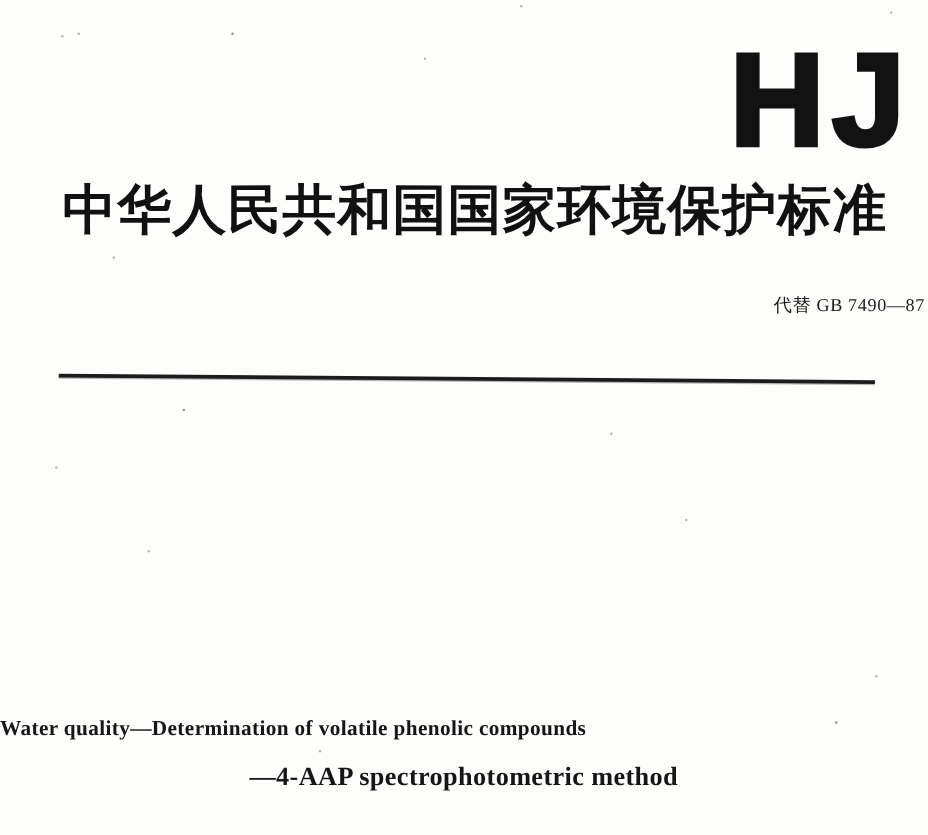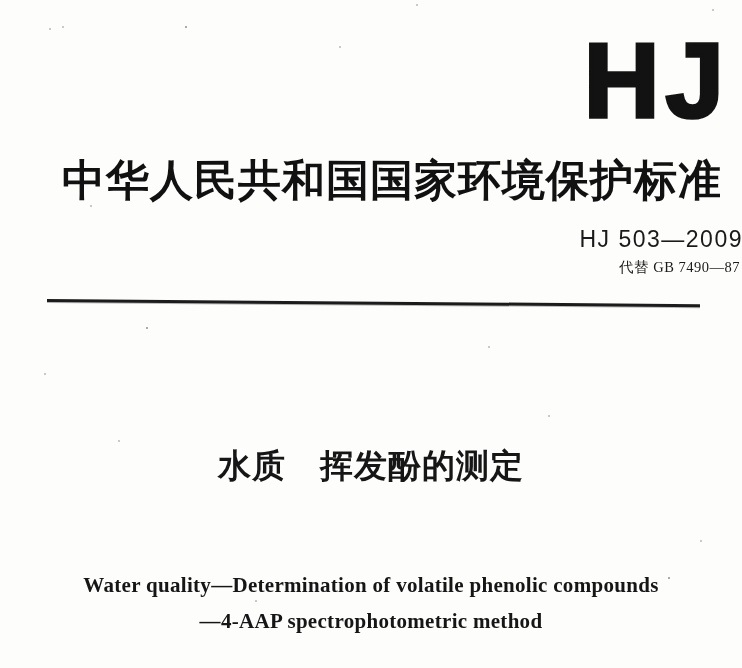--- a/index.html
+++ b/index.html
@@ -29,21 +29,21 @@
     letter-spacing: 6px;
     color: #121212;
     -webkit-text-stroke: 3.5px #121212;
   }
   
   .national-title {
     position: absolute;
     top: 146px;
     left: 50px;
     width: 660px;
-    margin: 12px;
+    margin: 0;
     font-family: "Liberation Serif", "DejaVu Serif", serif;
     font-weight: bold;
     font-size: 43px;
     line-height: 1.05;
     letter-spacing: 1px;
     white-space: nowrap;
     color: #111;
   }
   
   .std-block {
@@ -107,24 +107,24 @@
     line-height: 1.1;
     letter-spacing: 1px;
     color: #161616;
   }
   
   .title-en1 {
     position: absolute;
     top: 573px;
     left: 0;
     width: 742px;
-    text-align: center;
+    text-align: left;
     font-family: "Liberation Serif", "DejaVu Serif", serif;
     font-weight: bold;
-    font-size: 21px;
+    font-size: 17px;
     letter-spacing: 0.3px;
     color: #161616;
   }
   .title-en2 {
     position: absolute;
     top: 609px;
     left: 0;
     width: 742px;
     text-align: center;
     font-family: "Liberation Serif", "DejaVu Serif", serif;
@@ -146,27 +146,25 @@
 </head>
 <body>
 
 <div class="page">
 
   <div class="hj-logo">HJ</div>
 
   <h1 class="national-title">中华人民共和国国家环境保护标准</h1>
 
   <div class="std-block">
-    <div class="std-code">HJ 503—2009</div>
     <div class="std-replaces">代替 GB 7490—87</div>
   </div>
 
   <div class="rule"></div>
 
-  <div class="title-zh1">水质　挥发酚的测定</div>
 
 
   <div class="title-en1">Water quality—Determination of volatile phenolic compounds</div>
 
   <div class="title-en2">—4-AAP spectrophotometric method</div>
 
   <i class="speck" style="left:49px;  top:28px;"></i>
   <i class="speck" style="left:62px;  top:26px;"></i>
   <i class="speck dark" style="left:185px; top:26px;"></i>
   <i class="speck" style="left:416px; top:4px;"></i>

